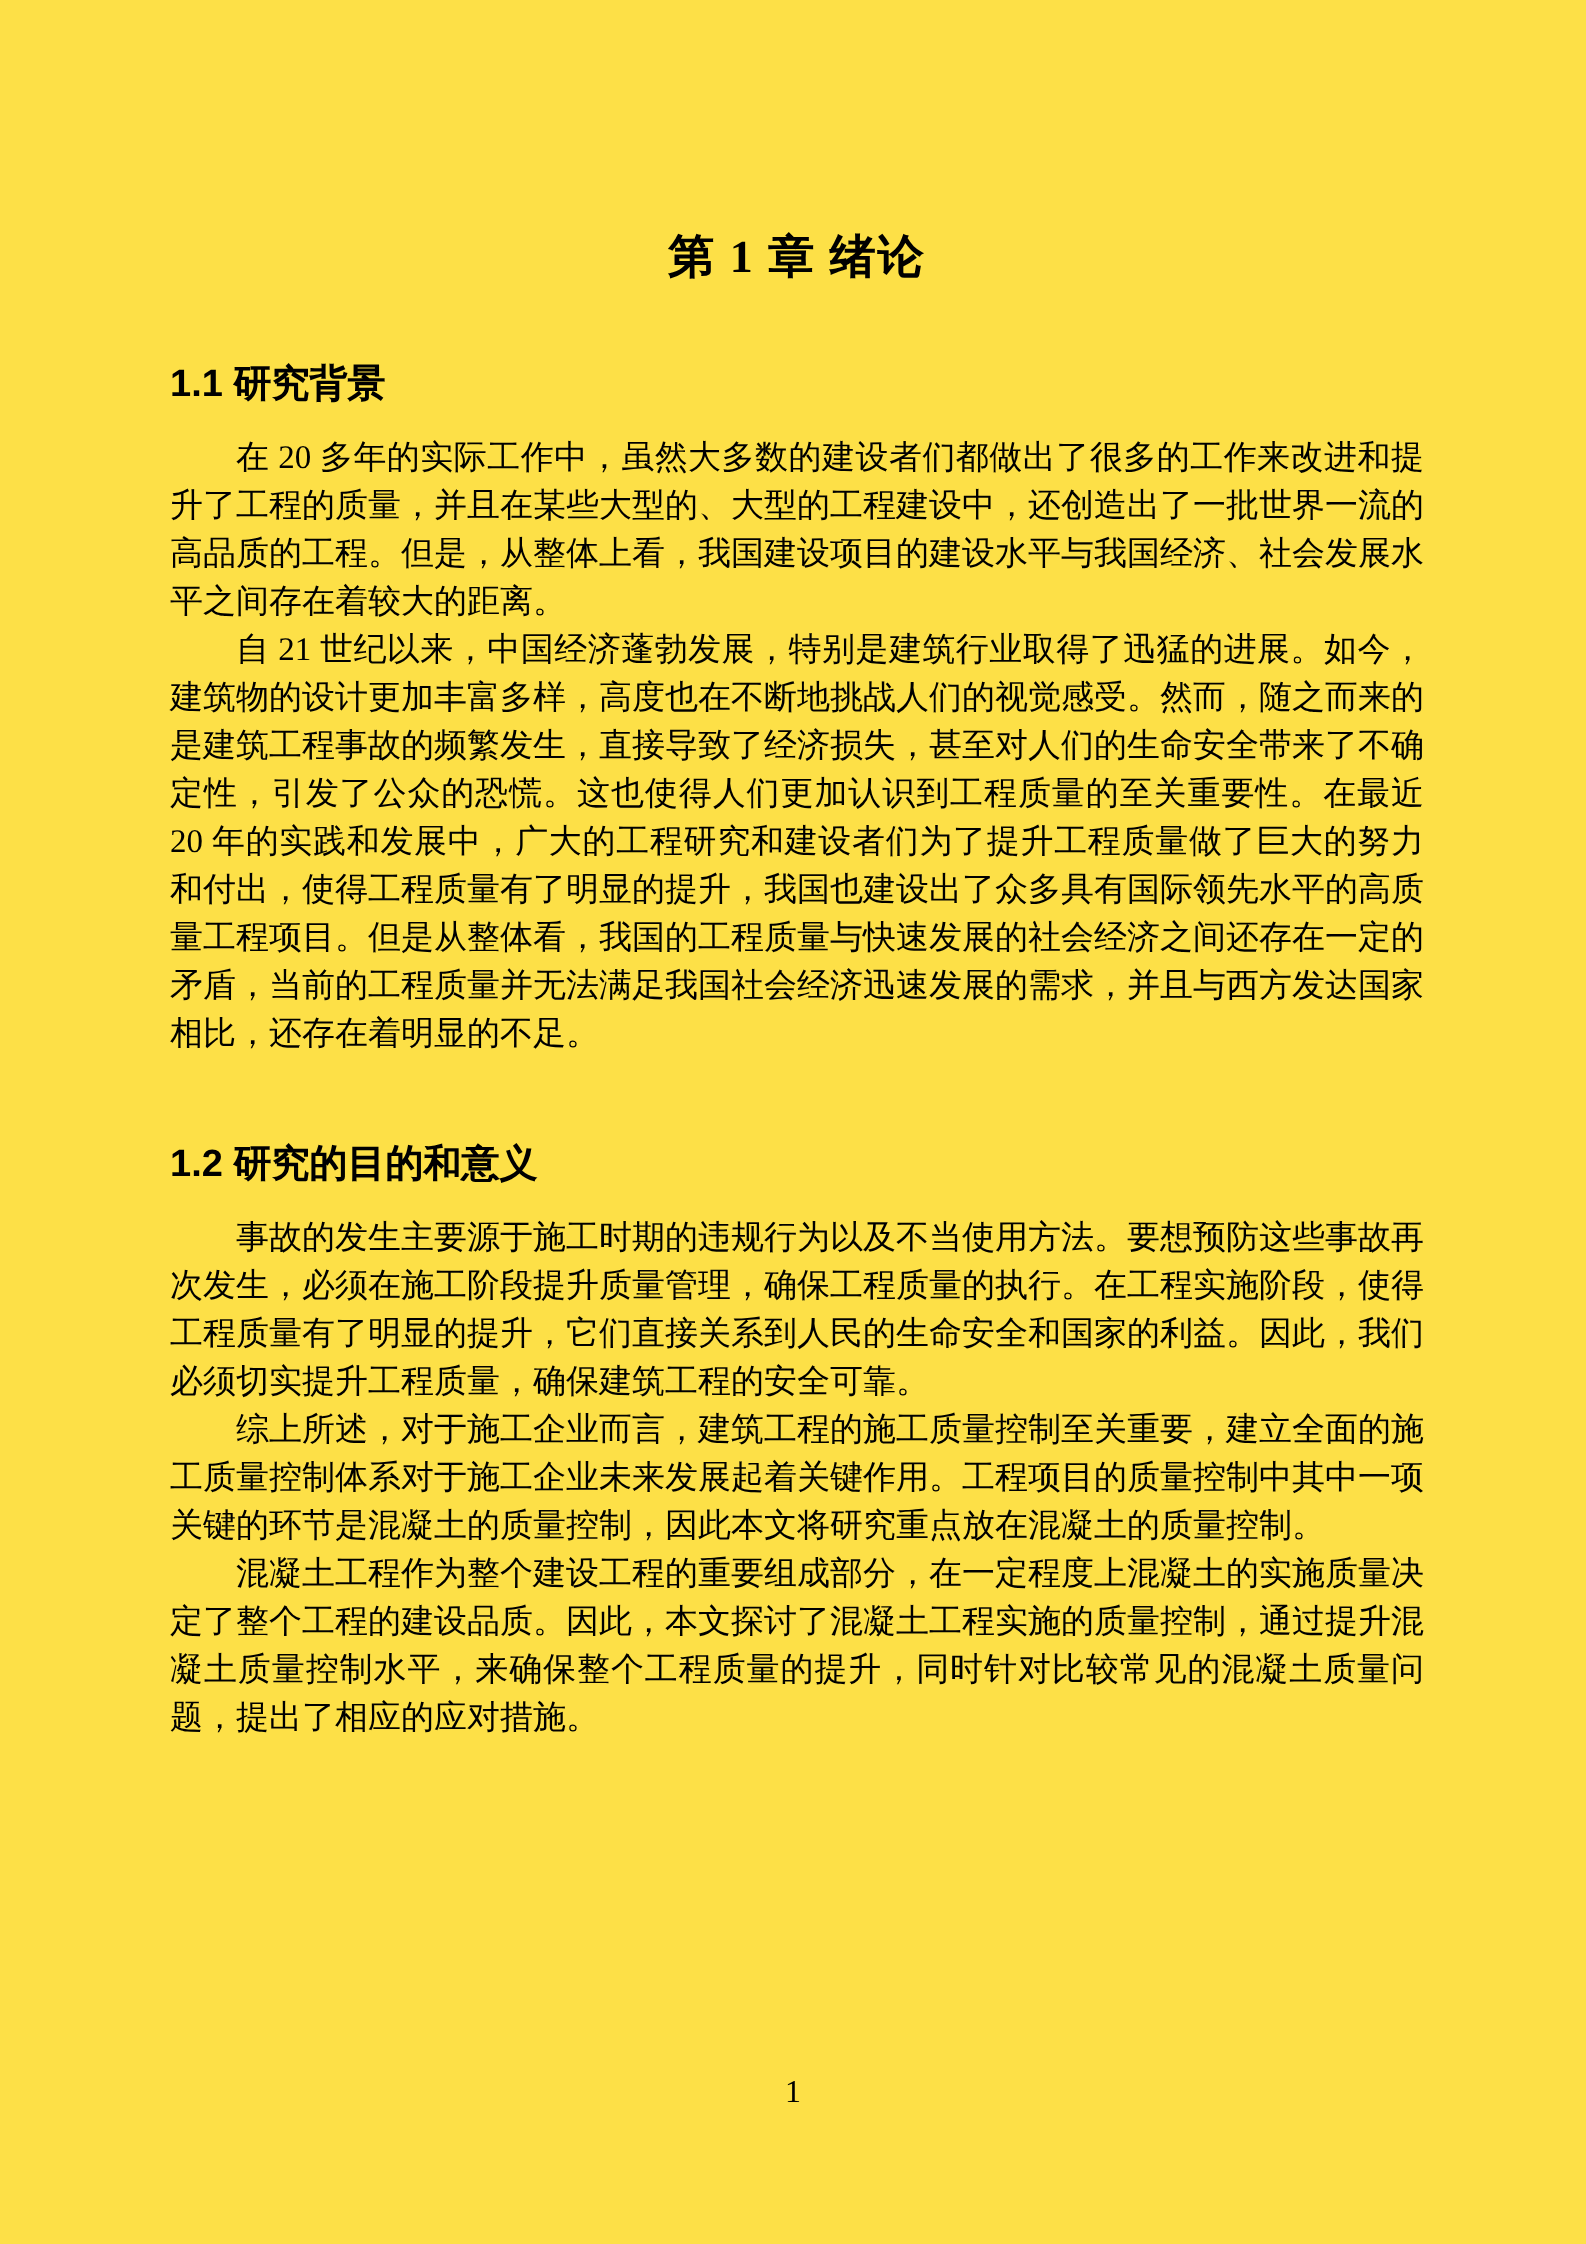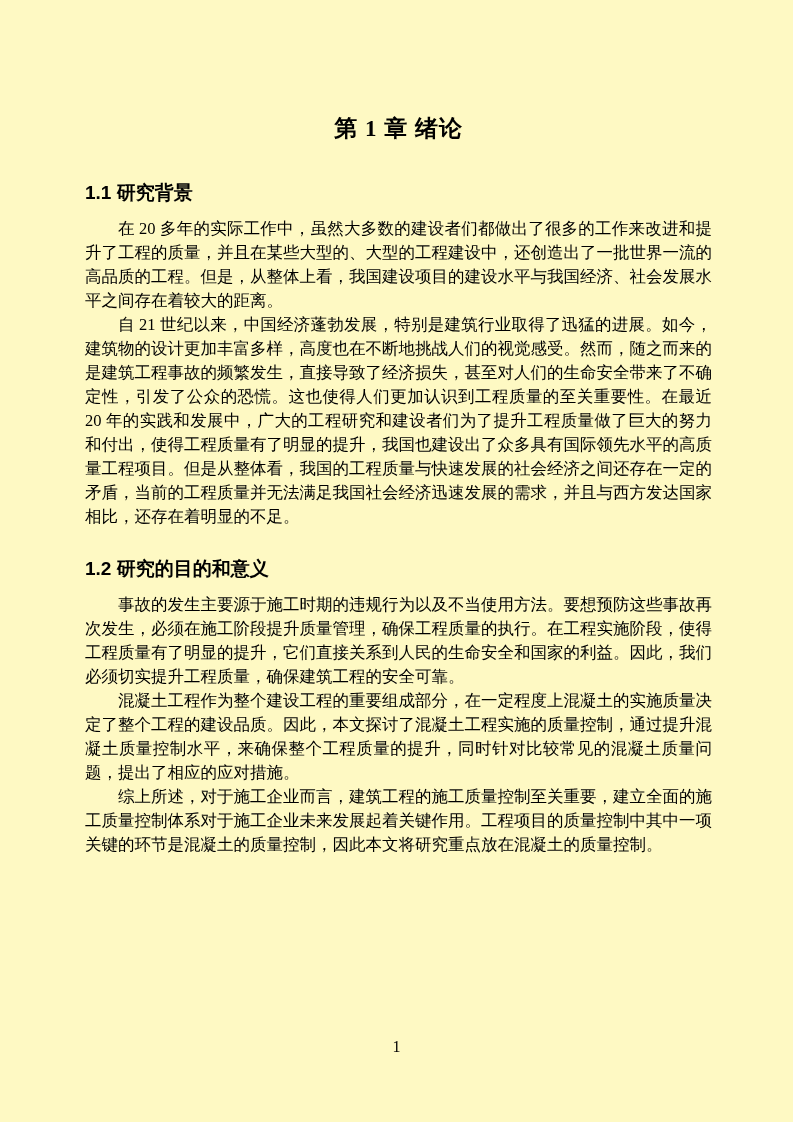--- a/index.html
+++ b/index.html
@@ -2,21 +2,21 @@
 <html><head>
 <meta charset="utf-8">
 <style>
   * { margin: 0; padding: 0; box-sizing: border-box; }
   html, body { background: #808080; }
   .page {
     position: relative;
     width: 793px;
     height: 1122px;
     margin: 0 auto;
-    background: #fef9c3;
+    background: #fde047;
     color: #000000;
     font-family: "Liberation Serif", "DejaVu Serif", serif;
     overflow: hidden;
   }
   .content {
     position: absolute;
     top: 112px;
     left: 85px;
     width: 627px;
   }
@@ -29,21 +29,21 @@
     margin-bottom: 34px;
     letter-spacing: 1px;
   }
   .section-heading {
     font-family: "Liberation Sans", "DejaVu Sans", sans-serif;
     font-weight: 700;
     font-size: 19px;
     line-height: 26px;
     margin-bottom: 11px;
   }
-  .section { margin-bottom: 27px; }
+  .section { margin-bottom: 41px; }
   .section:last-child { margin-bottom: 2px; }
   .body-para {
     font-size: 16.5px;
     line-height: 24px;
     text-align: justify;
     text-indent: 2em;
     font-family: "Liberation Serif", "DejaVu Serif", serif;
   }
   .page-number {
     position: absolute;
@@ -66,20 +66,20 @@
 
     <div class="section">
       <h2 class="section-heading">1.1 研究背景</h2>
       <p class="body-para">在 20 多年的实际工作中，虽然大多数的建设者们都做出了很多的工作来改进和提升了工程的质量，并且在某些大型的、大型的工程建设中，还创造出了一批世界一流的高品质的工程。但是，从整体上看，我国建设项目的建设水平与我国经济、社会发展水平之间存在着较大的距离。</p>
       <p class="body-para">自 21 世纪以来，中国经济蓬勃发展，特别是建筑行业取得了迅猛的进展。如今，建筑物的设计更加丰富多样，高度也在不断地挑战人们的视觉感受。然而，随之而来的是建筑工程事故的频繁发生，直接导致了经济损失，甚至对人们的生命安全带来了不确定性，引发了公众的恐慌。这也使得人们更加认识到工程质量的至关重要性。在最近 20 年的实践和发展中，广大的工程研究和建设者们为了提升工程质量做了巨大的努力和付出，使得工程质量有了明显的提升，我国也建设出了众多具有国际领先水平的高质量工程项目。但是从整体看，我国的工程质量与快速发展的社会经济之间还存在一定的矛盾，当前的工程质量并无法满足我国社会经济迅速发展的需求，并且与西方发达国家相比，还存在着明显的不足。</p>
     </div>
 
     <div class="section">
       <h2 class="section-heading">1.2 研究的目的和意义</h2>
       <p class="body-para">事故的发生主要源于施工时期的违规行为以及不当使用方法。要想预防这些事故再次发生，必须在施工阶段提升质量管理，确保工程质量的执行。在工程实施阶段，使得工程质量有了明显的提升，它们直接关系到人民的生命安全和国家的利益。因此，我们必须切实提升工程质量，确保建筑工程的安全可靠。</p>
+      <p class="body-para">综上所述，对于施工企业而言，建筑工程的施工质量控制至关重要，建立全面的施工质量控制体系对于施工企业未来发展起着关键作用。工程项目的质量控制中其中一项关键的环节是混凝土的质量控制，因此本文将研究重点放在混凝土的质量控制。</p>
       <p class="body-para">混凝土工程作为整个建设工程的重要组成部分，在一定程度上混凝土的实施质量决定了整个工程的建设品质。因此，本文探讨了混凝土工程实施的质量控制，通过提升混凝土质量控制水平，来确保整个工程质量的提升，同时针对比较常见的混凝土质量问题，提出了相应的应对措施。</p>
-      <p class="body-para">综上所述，对于施工企业而言，建筑工程的施工质量控制至关重要，建立全面的施工质量控制体系对于施工企业未来发展起着关键作用。工程项目的质量控制中其中一项关键的环节是混凝土的质量控制，因此本文将研究重点放在混凝土的质量控制。</p>
     </div>
 
   </div>
 
   <div class="page-number">1</div>
 </div>
 
 </body></html>

